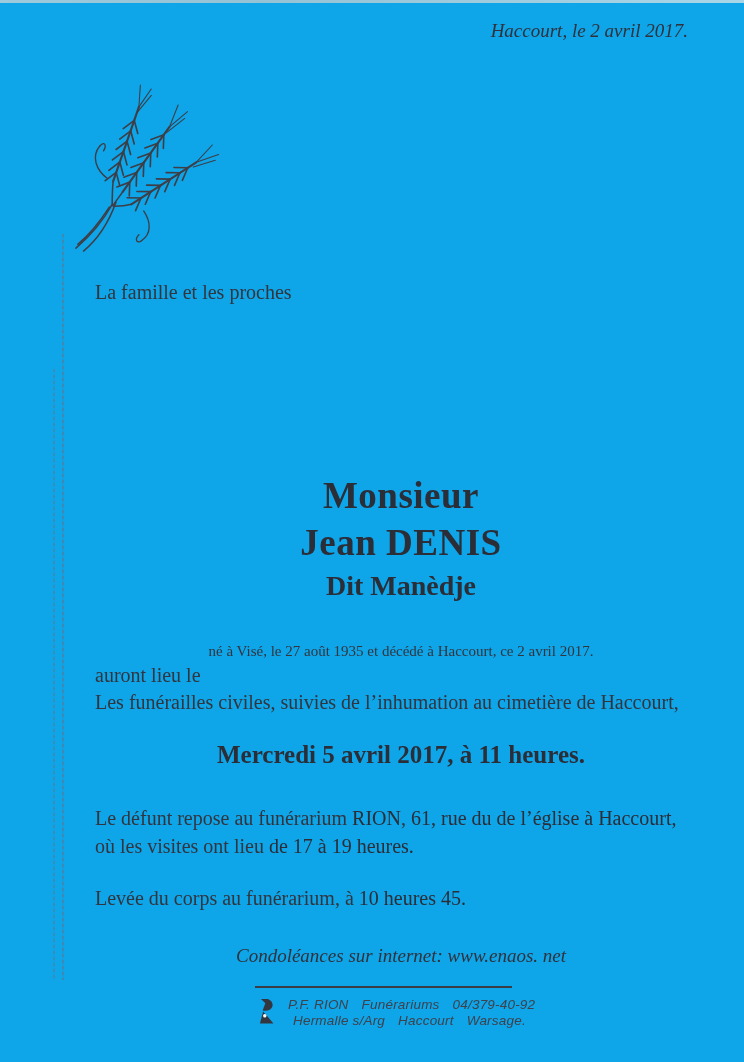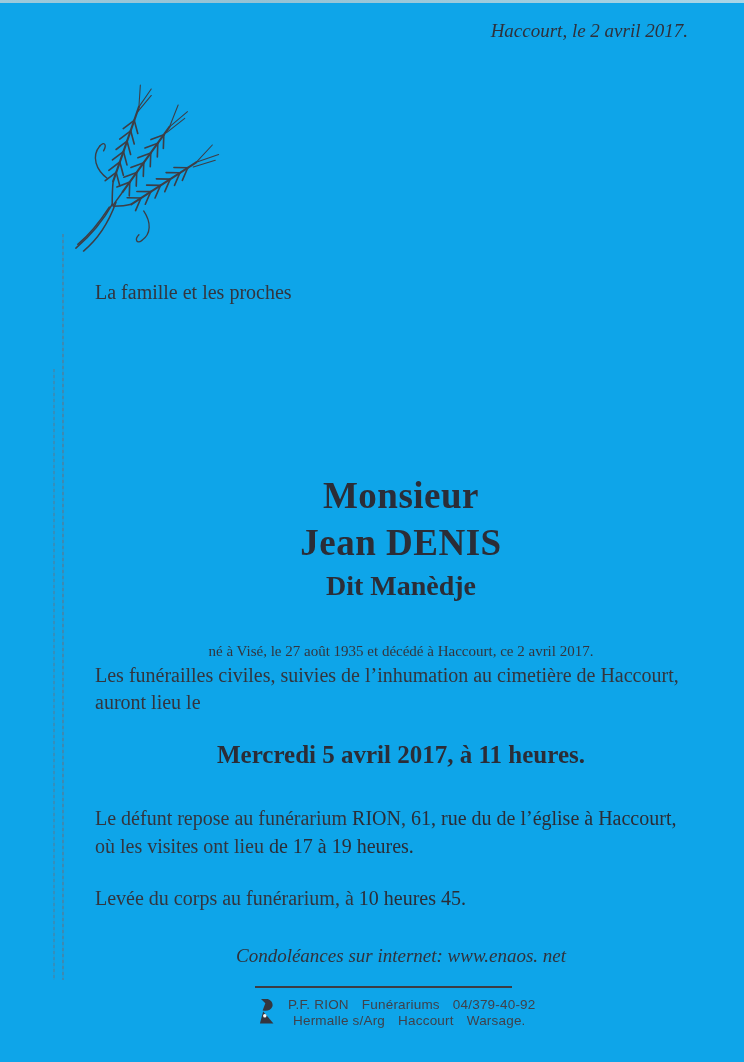--- a/index.html
+++ b/index.html
@@ -46,21 +46,21 @@
   b, .b { font-weight:normal; color:#2b2d37; }
   .condolences { top:945px; font-style:italic; font-size:19px; color:#30323c; }
   .footer-rule {
     position:absolute; left:255px; top:986px; width:257px; height:2px;
     background:#3c3c44;
   }
   .footer-logo { position:absolute; left:256px; top:999px; width:23px; height:26px; }
   .footer-text {
     position:absolute; left:288px; top:997px;
     font-family:"Liberation Sans", sans-serif;
-    font-size:13.5px; line-height:16px;
+    font-style:italic; font-size:13.5px; line-height:16px;
     color:#3f414b; letter-spacing:.2px;
   }
   .footer-row span { margin-right:13px; }
   .footer-row span:last-child { margin-right:0; }
   .footer-row.second { padding-left:5px; }
   svg .stroke { fill:none; stroke:#3d3e46; stroke-linecap:round; }
 </style>
 </head>
 <body>
 
@@ -162,22 +162,22 @@
   <div class="scan-line-2"></div>
 
   <div class="intro-1">La famille et les proches</div>
 
   <div class="centered title-honorific">Monsieur</div>
   <div class="centered title-nickname">Dit Manèdje</div>
   <div class="centered title-name">Jean DENIS</div>
   <div class="centered life-dates">né à Visé, le 27 août 1935 et décédé à Haccourt, ce 2 avril 2017.</div>
 
   <div class="announcement">
+    <div>auront lieu le</div>
     <div>Les funérailles civiles, suivies de l’inhumation au cimetière de Haccourt,</div>
-    <div>auront lieu le</div>
   </div>
 
   <div class="centered ceremony">Mercredi 5 avril 2017, à 11 heures.</div>
 
   <div class="repose">
     <div><span>Le défunt repose au funérarium </span><span class="b">RION</span><span>, </span><span class="b">61, rue du de l’église à Haccourt,</span></div>
     <div><span>où les visites ont lieu </span><span class="b">de 17 à 19 heures.</span></div>
   </div>
 
   <div class="levee"><span>Levée du corps au funérarium, à </span><span class="b">10 heures 45.</span></div>

